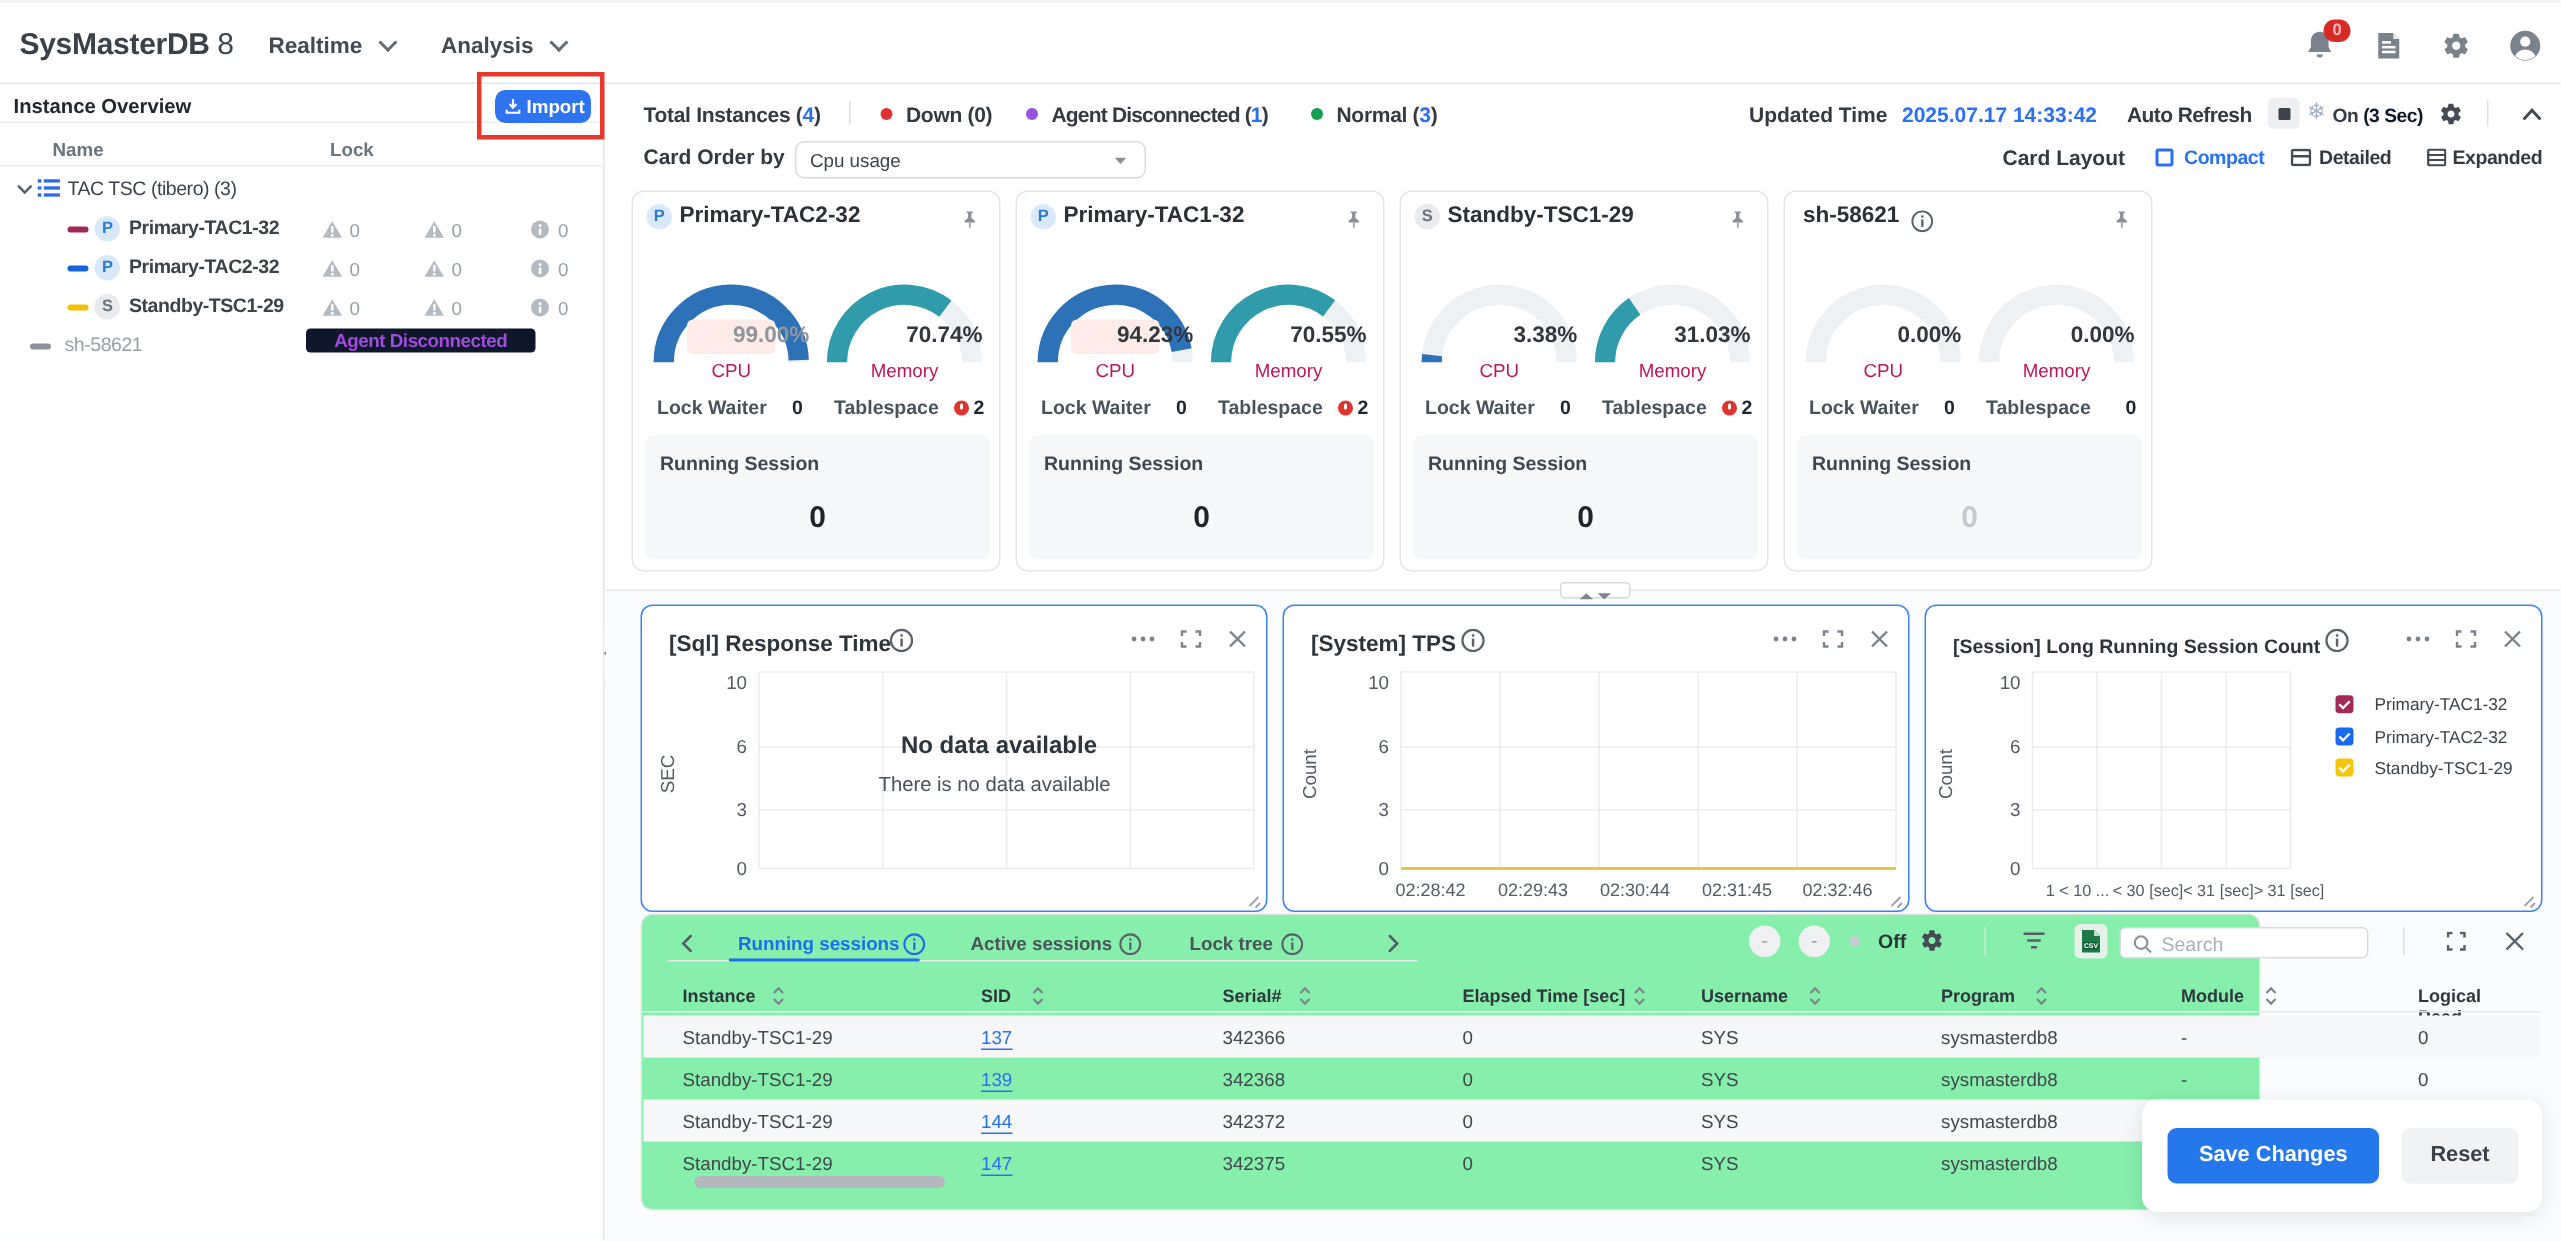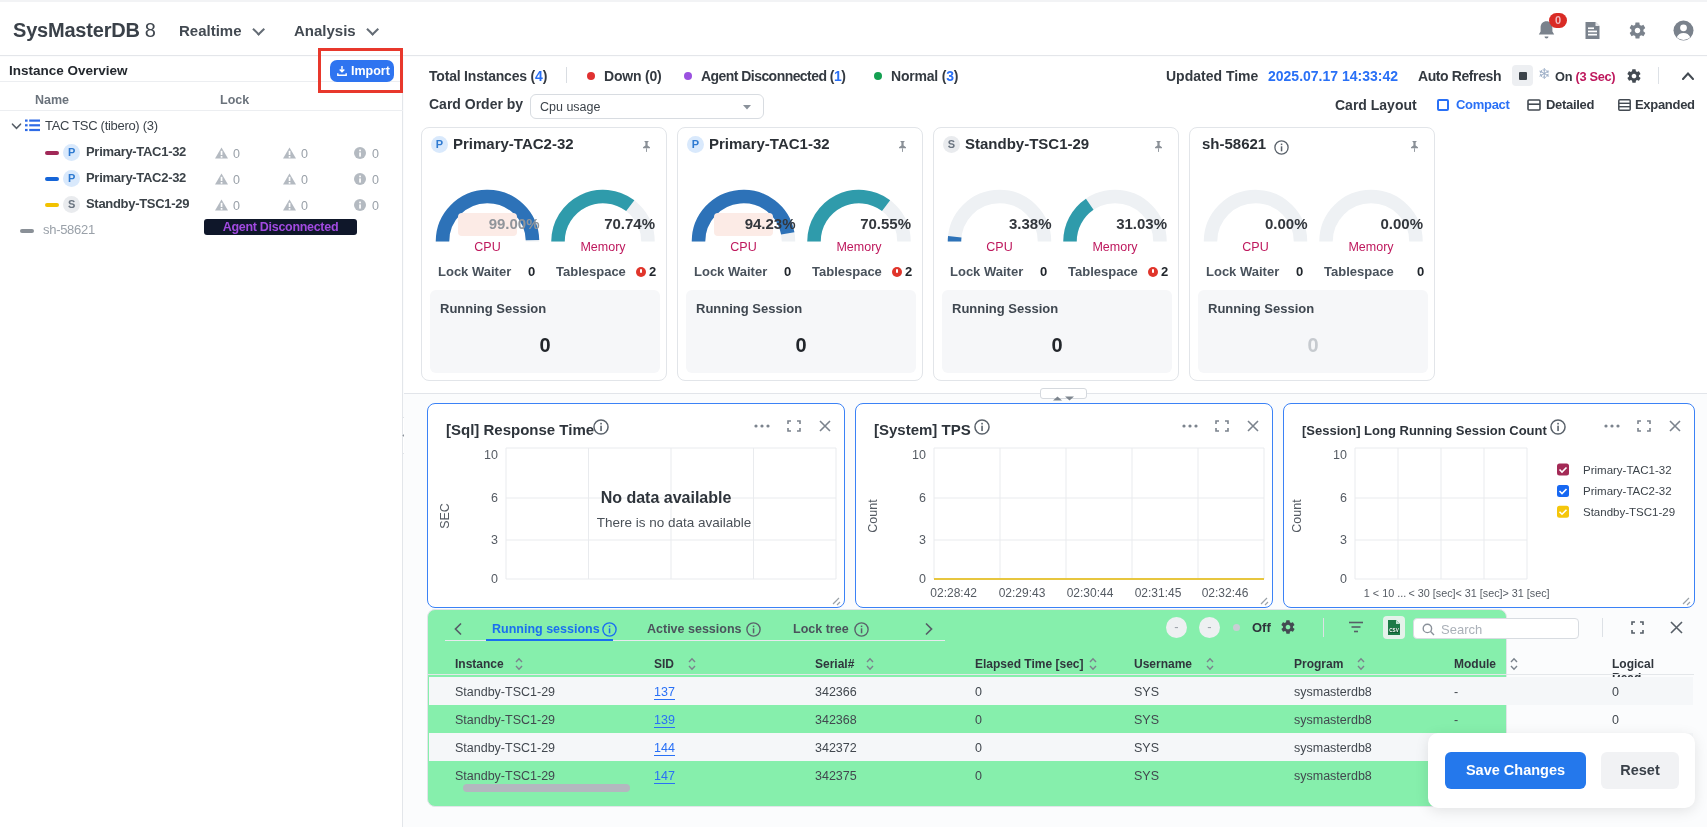--- a/index.html
+++ b/index.html
@@ -200,21 +200,21 @@
       </svg>
   </div>
 
   <div class="abs" style="left:762px; top:11px; font-size:14px; font-weight:700; color:#343a41;">Updated Time</div>
   <div class="abs" style="left:864px; top:11px; font-size:14px; font-weight:600; color:#2970f6;">2025.07.17 14:33:42</div>
   <div class="abs" style="left:1014px; top:11px; font-size:14px; font-weight:700; color:#343a41; letter-spacing:-0.4px;">Auto Refresh</div>
   <div class="abs" style="left:1108px; top:8px; width:21px; height:21px; background:#edeff2; border-radius:4px;">
       <div class="abs" style="left:6.5px; top:6.5px; width:8px; height:8px; background:#3c434a; border-radius:1px;"></div>
     </div>
   <div class="abs" style="left:1134px; top:8px; font-size:15px; color:#9fb0c8;">❄</div>
-  <div class="abs" style="left:1151px; top:12px; font-size:12.8px; font-weight:700; color:#343a41; letter-spacing:-0.3px;">On <span style="color:#be185d;text-align:right;">(3 Sec)</span></div>
+  <div class="abs" style="left:1151px; top:12px; font-size:12.8px; font-weight:700; color:#343a41; letter-spacing:-0.3px;">On <span style="color:#0f172a;text-align:right;">(3 Sec)</span></div>
   <svg class="abs" style="left:1222px; top:11px;" width="16" height="16" viewBox="0 0 24 24">
       <path fill="#434a52" d="M19.4 13c0-.3.1-.6.1-1s0-.7-.1-1l2.1-1.7c.2-.2.3-.5.1-.7l-2-3.5c-.1-.2-.4-.3-.6-.2l-2.5 1c-.5-.4-1.1-.7-1.7-1l-.4-2.6c0-.3-.2-.5-.5-.5h-4c-.3 0-.5.2-.5.5l-.4 2.6c-.6.3-1.2.6-1.7 1l-2.5-1c-.2-.1-.5 0-.6.2l-2 3.5c-.1.2-.1.5.1.7L4.5 11c0 .3-.1.6-.1 1s0 .7.1 1l-2.1 1.7c-.2.2-.3.5-.1.7l2 3.5c.1.2.4.3.6.2l2.5-1c.5.4 1.1.7 1.7 1l.4 2.6c0 .3.2.5.5.5h4c.3 0 .5-.2.5-.5l.4-2.6c.6-.3 1.2-.6 1.7-1l2.5 1c.2.1.5 0 .6-.2l2-3.5c.1-.2.1-.5-.1-.7L19.4 13zM12 15.5c-1.9 0-3.5-1.6-3.5-3.5s1.6-3.5 3.5-3.5 3.5 1.6 3.5 3.5-1.6 3.5-3.5 3.5z"></path>
     </svg>
   <div class="abs" style="left:1254px; top:10px; width:1px; height:17px; background:#dde1e6;"></div>
   <svg class="abs" style="left:1278px; top:15px;" width="12" height="8" viewBox="0 0 12 8">
       <path d="M1 7 L6 1.5 L11 7" stroke="#434a52" stroke-width="2" fill="none" stroke-linecap="round"></path>
     </svg>
 
   <div class="abs" style="left:931px; top:40px; font-size:14px; font-weight:700; color:#343a41;">Card Layout</div>
   <div class="abs" style="left:1033px; top:42px; width:12px; height:12px; border:2px solid #2970f6; border-radius:2px;"></div>
@@ -368,21 +368,21 @@
       <g fill="#555b63" font-size="12.5" font-family="Liberation Sans, sans-serif" text-anchor="end">
         <text x="70" y="55">10</text>
           <text x="70" y="98">6</text>
           <text x="70" y="140">3</text>
           <text x="70" y="179">0</text>
       </g>
       <text x="21" y="112" fill="#555b63" font-size="12.5" font-family="Liberation Sans, sans-serif" transform="rotate(-90 21 112)" text-anchor="middle">SEC</text>
       <path d="M405 200 l6 -6 M409 201 l3 -3" stroke="#9aa1a8" stroke-width="1.2"></path>
     </svg>
     <div class="abs" style="left:88px; top:85px; width:300px; text-align:center; font-size:16px; font-weight:700; color:#2e343b;">No data available</div>
-    <div class="abs" style="left:96px; top:111px; width:300px; text-align:center; font-size:13.5px; color:#4a5158;">There is no data available</div>
+    <div class="abs" style="left:85px; top:111px; width:300px; text-align:center; font-size:13.5px; color:#4a5158;">There is no data available</div>
   </div>
 
   <div class="chart" style="left:451px; width:418px;">
     <div class="ctitle">[System] TPS</div>
     <svg class="abs" style="left:118px; top:15px;" width="16" height="16" viewBox="0 0 15 15">
         <circle cx="7.5" cy="7.5" r="6.6" fill="none" stroke="#5a626b" stroke-width="1.4"></circle>
         <rect x="6.8" y="3.6" width="1.5" height="1.5" fill="#5a626b"></rect>
         <rect x="6.8" y="6.3" width="1.5" height="5" fill="#5a626b"></rect>
       </svg>
     <svg class="cicons abs" style="left:325px; top:16px;" width="80" height="12" viewBox="0 0 80 12">

